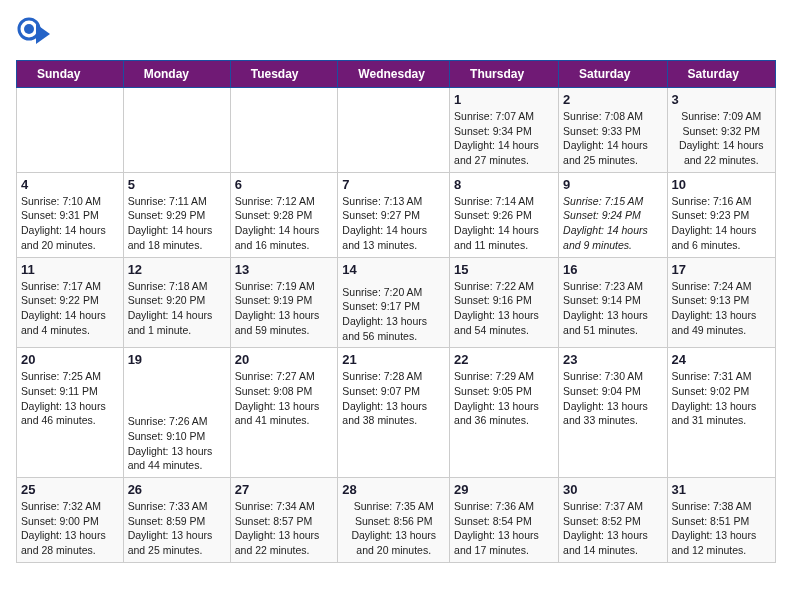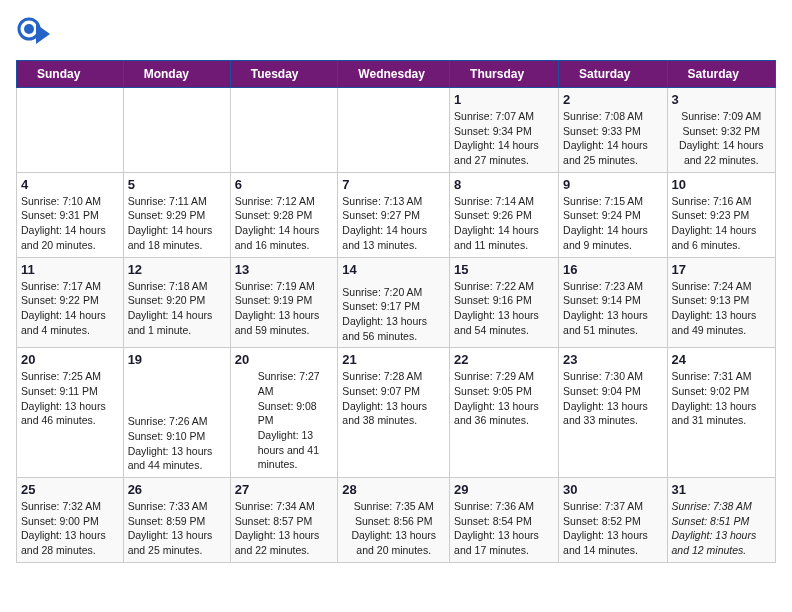--- a/index.html
+++ b/index.html
@@ -152,21 +152,21 @@
 Daylight: 14 hours and 13 minutes.</div>
         </td>
         <td>
           <div class="day-number">8</div>
           <div class="day-info" style="white-space: pre-line;">Sunrise: 7:14 AM
 Sunset: 9:26 PM
 Daylight: 14 hours and 11 minutes.</div>
         </td>
         <td>
           <div class="day-number">9</div>
-          <div class="day-info" style="white-space: pre-line;">Sunrise: 7:15 AM
+          <div class="day-info" style="white-space: pre-line; font-style: italic;">Sunrise: 7:15 AM
 Sunset: 9:24 PM
 Daylight: 14 hours and 9 minutes.</div>
         </td>
         <td>
           <div class="day-number">10</div>
           <div class="day-info" style="white-space: pre-line;">Sunrise: 7:16 AM
 Sunset: 9:23 PM
 Daylight: 14 hours and 6 minutes.</div>
         </td>
       </tr>
@@ -222,21 +222,21 @@
 Daylight: 13 hours and 46 minutes.</div>
         </td>
         <td>
           <div class="day-number">19</div>
           <div class="day-info" style="white-space: pre-line; margin-top: 47px;">Sunrise: 7:26 AM
 Sunset: 9:10 PM
 Daylight: 13 hours and 44 minutes.</div>
         </td>
         <td>
           <div class="day-number">20</div>
-          <div class="day-info" style="white-space: pre-line; margin-left: 23px;">Sunrise: 7:27 AM
+          <div class="day-info" style="white-space: pre-line;">Sunrise: 7:27 AM
 Sunset: 9:08 PM
 Daylight: 13 hours and 41 minutes.</div>
         </td>
         <td>
           <div class="day-number">21</div>
           <div class="day-info" style="white-space: pre-line;">Sunrise: 7:28 AM
 Sunset: 9:07 PM
 Daylight: 13 hours and 38 minutes.</div>
         </td>
         <td>
@@ -290,19 +290,19 @@
 Daylight: 13 hours and 17 minutes.</div>
         </td>
         <td>
           <div class="day-number">30</div>
           <div class="day-info" style="white-space: pre-line;">Sunrise: 7:37 AM
 Sunset: 8:52 PM
 Daylight: 13 hours and 14 minutes.</div>
         </td>
         <td>
           <div class="day-number">31</div>
-          <div class="day-info" style="white-space: pre-line; font-style: italic;">Sunrise: 7:38 AM
+          <div class="day-info" style="white-space: pre-line;">Sunrise: 7:38 AM
 Sunset: 8:51 PM
 Daylight: 13 hours and 12 minutes.</div>
         </td>
       </tr>
     </tbody>
 </table>
 
 </body></html>

